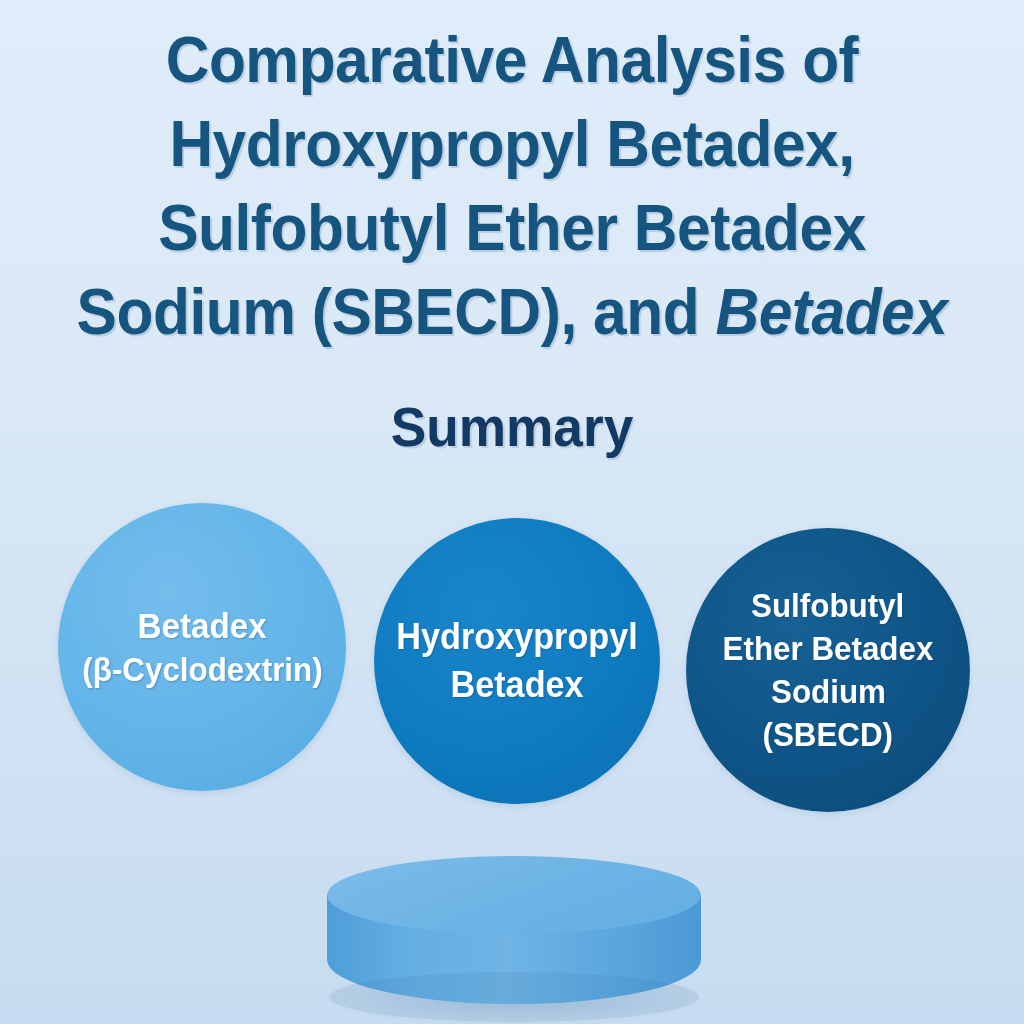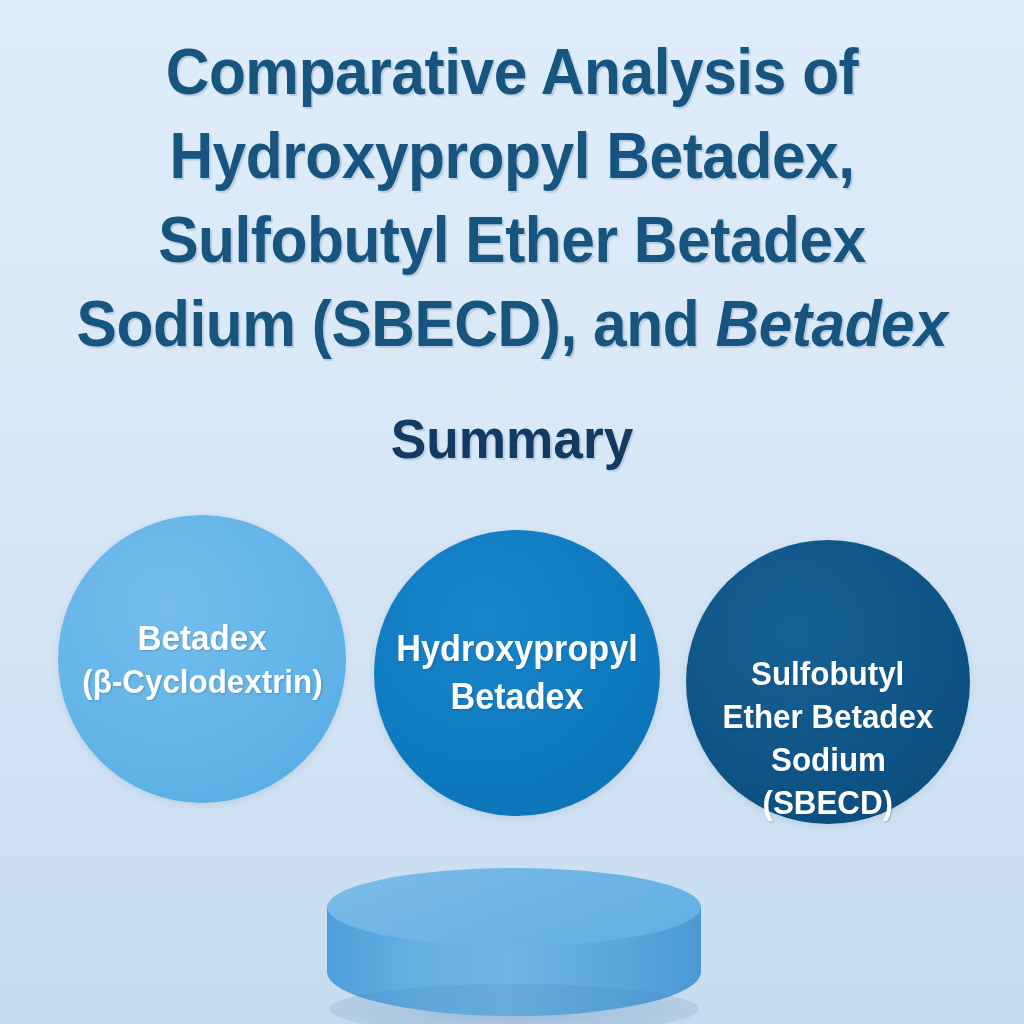--- a/index.html
+++ b/index.html
@@ -10,21 +10,21 @@
     overflow: hidden;
   }
   body {
     font-family: "Liberation Sans", sans-serif;
     background: linear-gradient(180deg, #dfecf9 0%, #dbe9f7 35%, #d2e3f4 65%, #c7dcf0 100%);
     position: relative;
   }
 
   #stage {
     position: absolute;
-    left: 0; top: 12px;
+    left: 0; top: 0;
     width: 1024px;
     height: 875px;
   }
 
   
   .title-block {
     position: absolute;
     left: 0;
     top: 18px;
     width: 1024px;
@@ -97,21 +97,20 @@
     left: 374px; top: 518px;
     width: 286px; height: 286px;
     background: radial-gradient(circle at 38% 32%, #1a85c9 0%, #0e7ac0 55%, #0b6fb2 100%);
   }
   #circle-hydroxypropyl .cline { font-size: 36px; line-height: 48px; }
 
   #circle-sbecd {
     left: 686px; top: 528px;
     width: 284px; height: 284px;
     background: radial-gradient(circle at 38% 32%, #176196 0%, #0e5486 55%, #0b4a78 100%);
-    justify-content: flex-end;
   }
   #circle-sbecd .cline         { font-size: 33px; line-height: 43px; }
 
   
   #podium {
     position: absolute;
     left: 327px;
     top: 856px;
     width: 374px;
     height: 168px;

